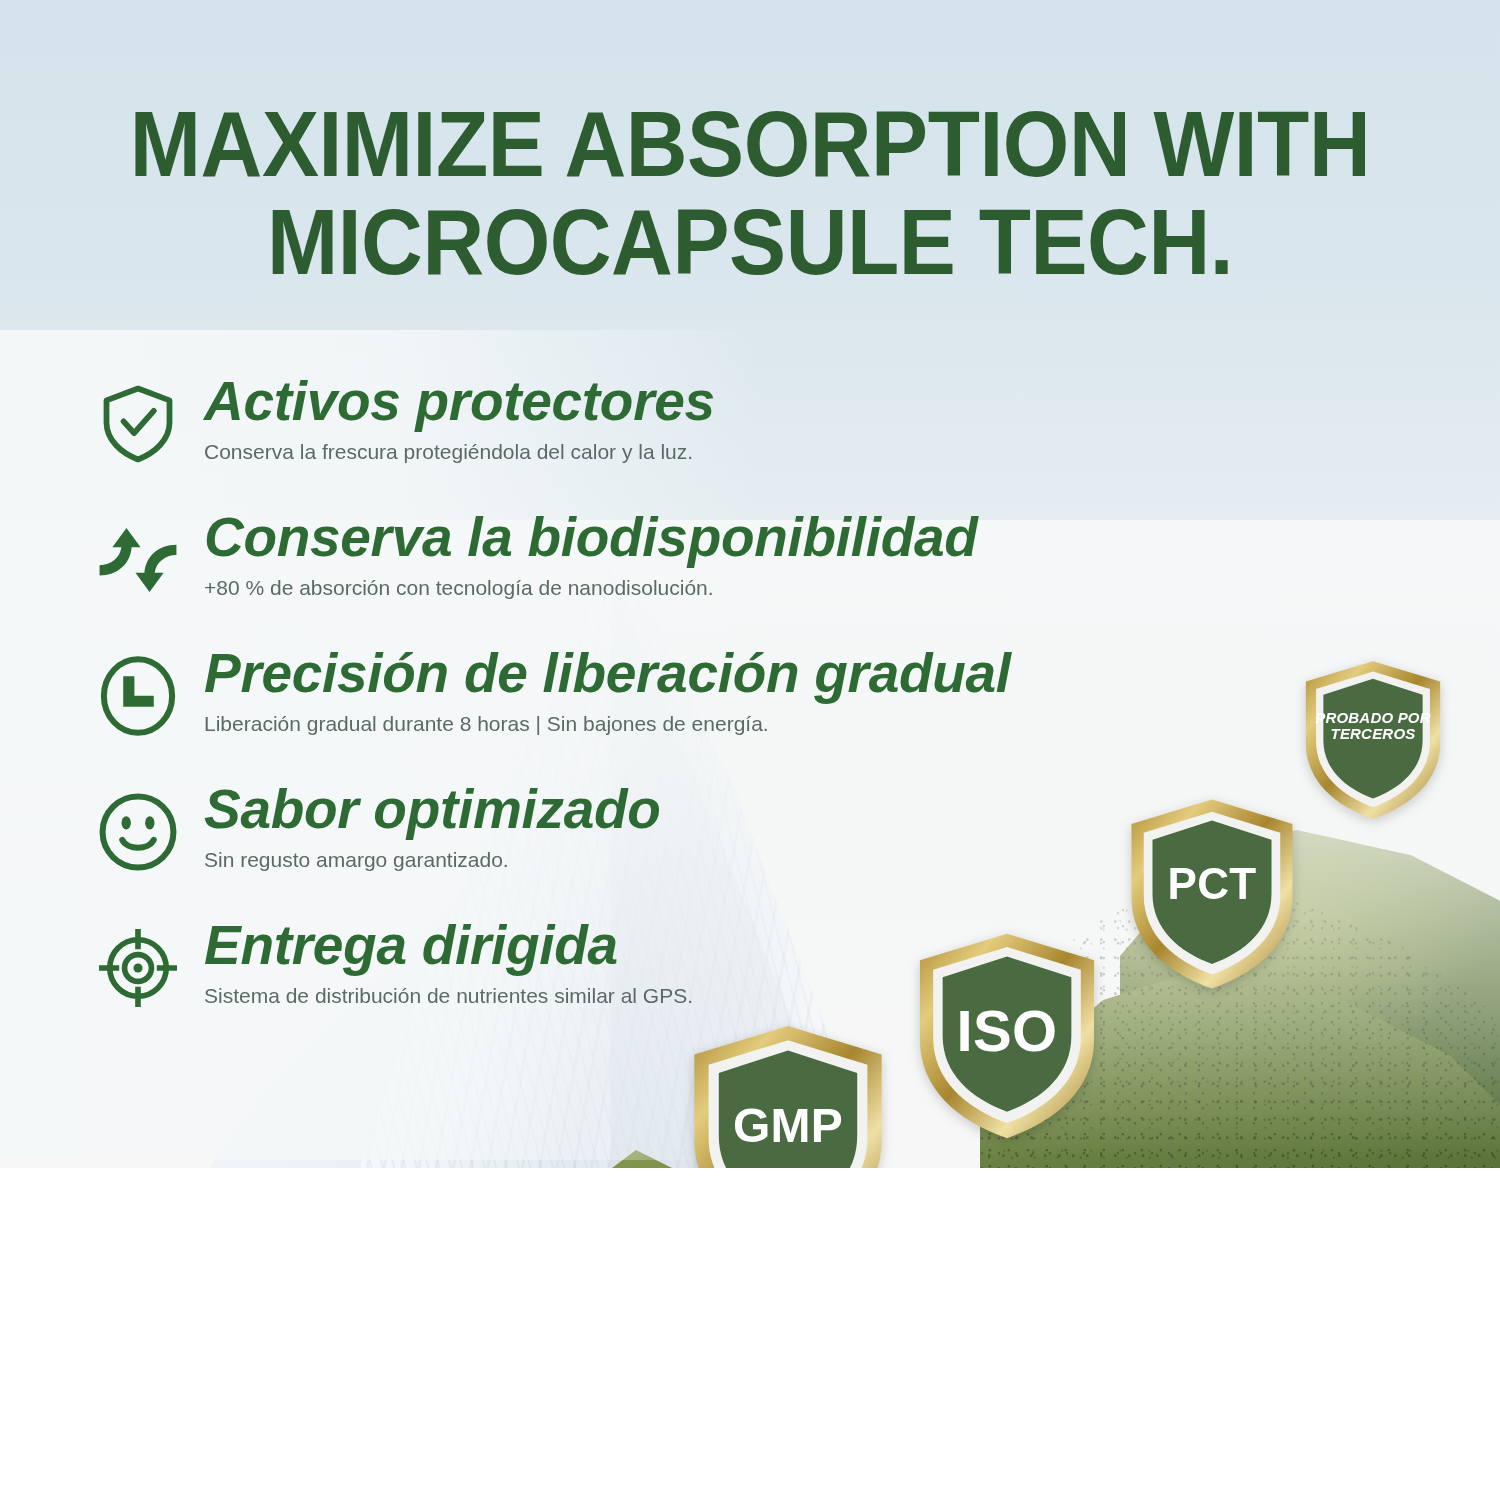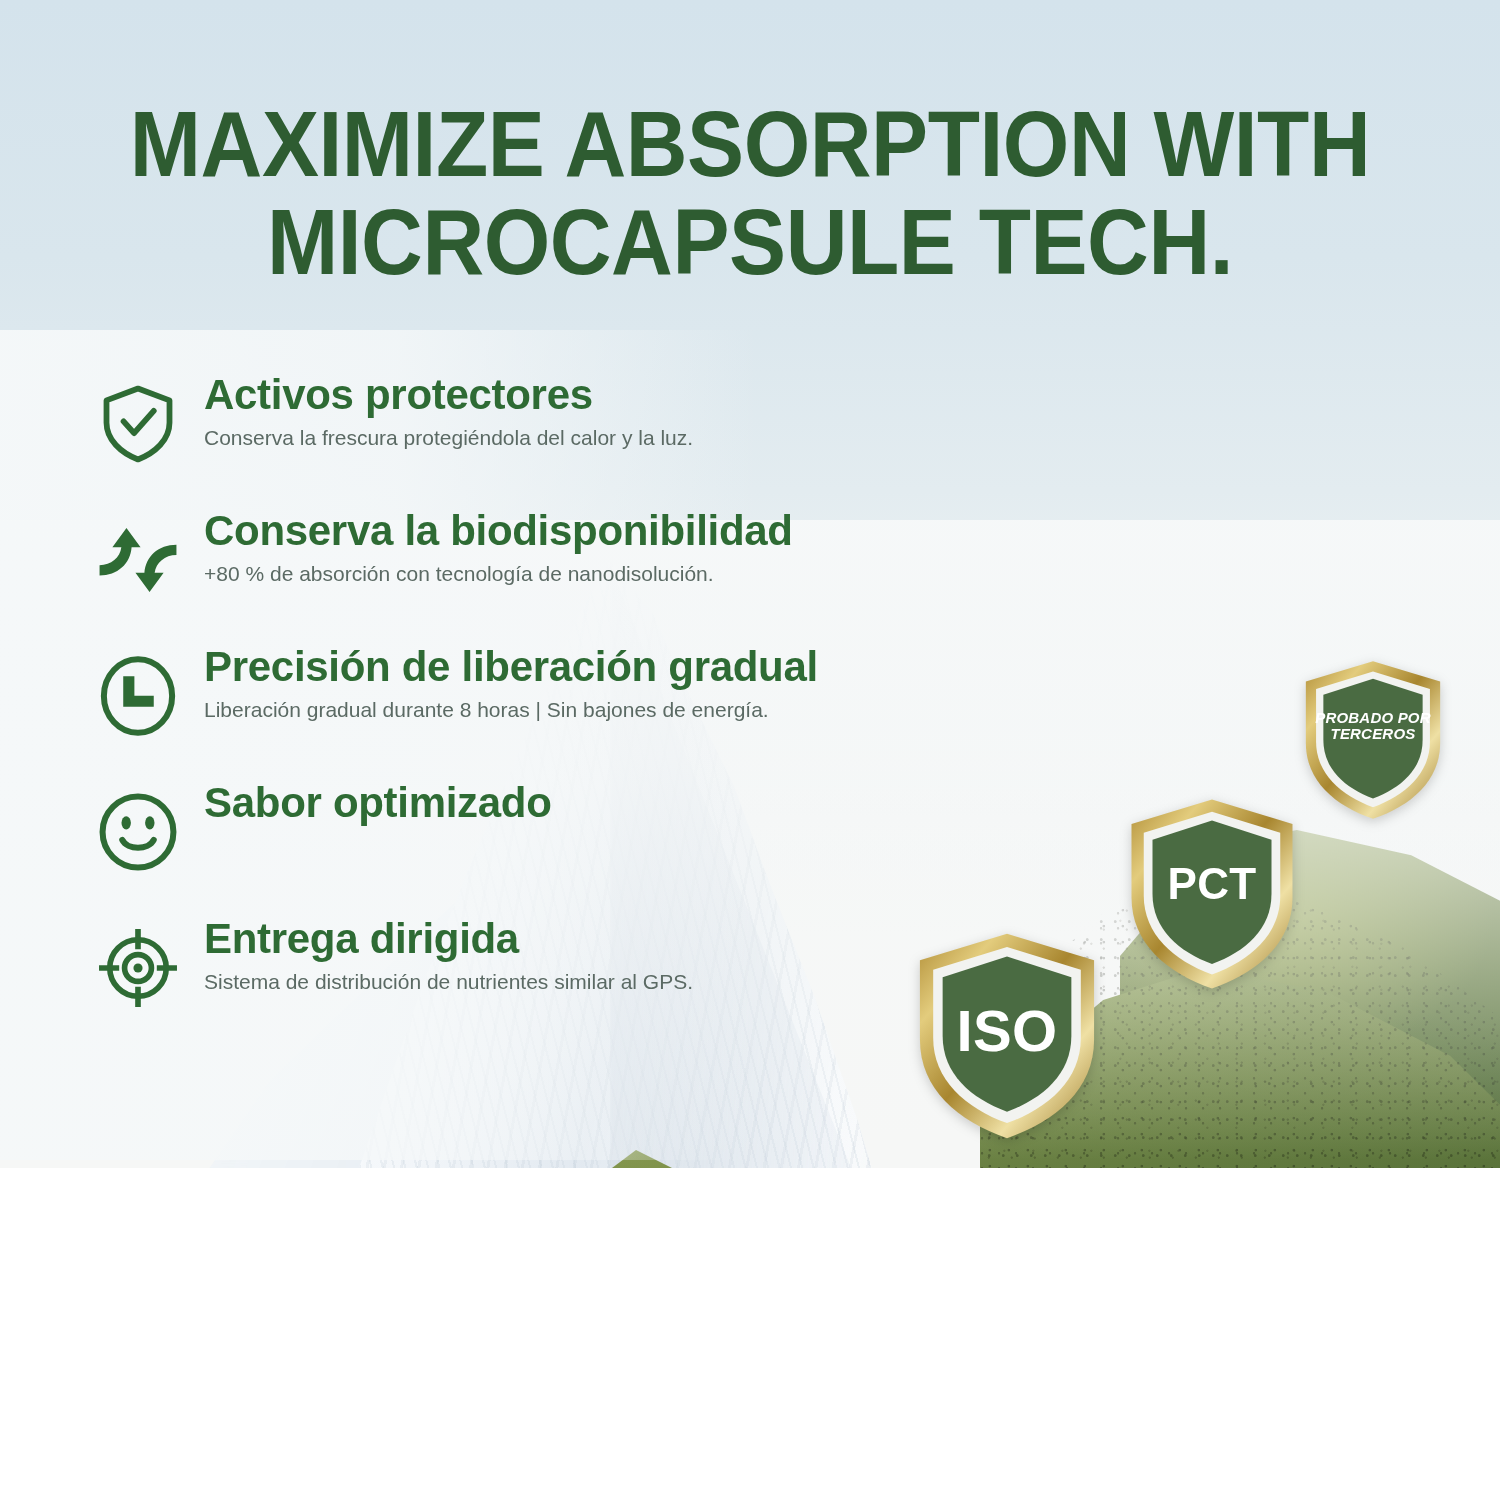--- a/index.html
+++ b/index.html
@@ -179,24 +179,25 @@
   }
   .feat-icon {
     position:absolute; left:0; top:6px;
     width:92px; height:92px;
     display:flex; align-items:center; justify-content:center;
   }
   .feat-icon svg { display:block; }
   .feat-title {
     color:#2e6b34;
     font-weight:bold;
-    font-size:42px;
+    font-size:55px;
     line-height:1.08;
     letter-spacing:-0.3px;
     white-space:nowrap;
+    font-style:italic;
   }
   .feat-desc {
     color:#5b6a64;
     font-size:21px;
     line-height:1.35;
     margin-top:7px;
     white-space:nowrap;
   }
 
   
@@ -294,20 +295,21 @@
     <div class="feature">
       <span class="feat-icon">
         <svg width="84" height="84" viewBox="0 0 64 64" fill="none" stroke="#2e6b34">
           <circle cx="32" cy="32" r="27" stroke-width="4.6"></circle>
           <ellipse cx="23" cy="25" rx="3.6" ry="5" fill="#2e6b34" stroke="none"></ellipse>
           <ellipse cx="41" cy="25" rx="3.6" ry="5" fill="#2e6b34" stroke="none"></ellipse>
           <path d="M20 38 C24 46 40 46 44 38" stroke-width="4.6" stroke-linecap="round"></path>
         </svg>
       </span>
       <div class="feat-title">Sabor optimizado</div>
+      <div class="feat-desc">Sin regusto amargo garantizado.</div>
     </div>
 
     <div class="feature">
       <span class="feat-icon">
         <svg width="86" height="86" viewBox="0 0 64 64" fill="none" stroke="#2e6b34" stroke-width="4.2">
           <circle cx="32" cy="32" r="21"></circle>
           <circle cx="32" cy="32" r="10"></circle>
           <circle cx="32" cy="32" r="3.4" fill="#2e6b34" stroke="none"></circle>
           <path d="M32 3 V18 M32 46 V61 M3 32 H18 M46 32 H61" stroke-linecap="butt"></path>
         </svg>
@@ -365,14 +367,31 @@
           <stop offset="100%" stop-color="#9c7a2a"></stop>
         </linearGradient>
       </defs>
       <path d="M50 2 L96 16 V58 C96 84 76 101 50 110 C24 101 4 84 4 58 V16 Z" fill="url(#goldI)"></path>
       <path d="M50 9 L89 21 V57 C89 79 72 94 50 102 C28 94 11 79 11 57 V21 Z" fill="#f2f3f0"></path>
       <path d="M50 14 L84 25 V56 C84 76 69 89 50 96 C31 89 16 76 16 56 V25 Z" fill="#4a6b42"></path>
     </svg>
     <div class="badge-text">ISO</div>
   </div>
 
+  <div id="badge-gmp" class="badge">
+    <svg width="204" height="228" viewBox="0 0 100 112">
+      <defs>
+        <linearGradient id="goldG" x1="0" y1="0" x2="1" y2="1">
+          <stop offset="0%" stop-color="#b08d35"></stop>
+          <stop offset="22%" stop-color="#e3cc7d"></stop>
+          <stop offset="48%" stop-color="#a8862f"></stop>
+          <stop offset="72%" stop-color="#efe0a4"></stop>
+          <stop offset="100%" stop-color="#9c7a2a"></stop>
+        </linearGradient>
+      </defs>
+      <path d="M50 2 L96 16 V58 C96 84 76 101 50 110 C24 101 4 84 4 58 V16 Z" fill="url(#goldG)"></path>
+      <path d="M50 9 L89 21 V57 C89 79 72 94 50 102 C28 94 11 79 11 57 V21 Z" fill="#f2f3f0"></path>
+      <path d="M50 14 L84 25 V56 C84 76 69 89 50 96 C31 89 16 76 16 56 V25 Z" fill="#4a6b42"></path>
+    </svg>
+    <div class="badge-text">GMP</div>
+  </div>
 
 </div>
 
 </body></html>

